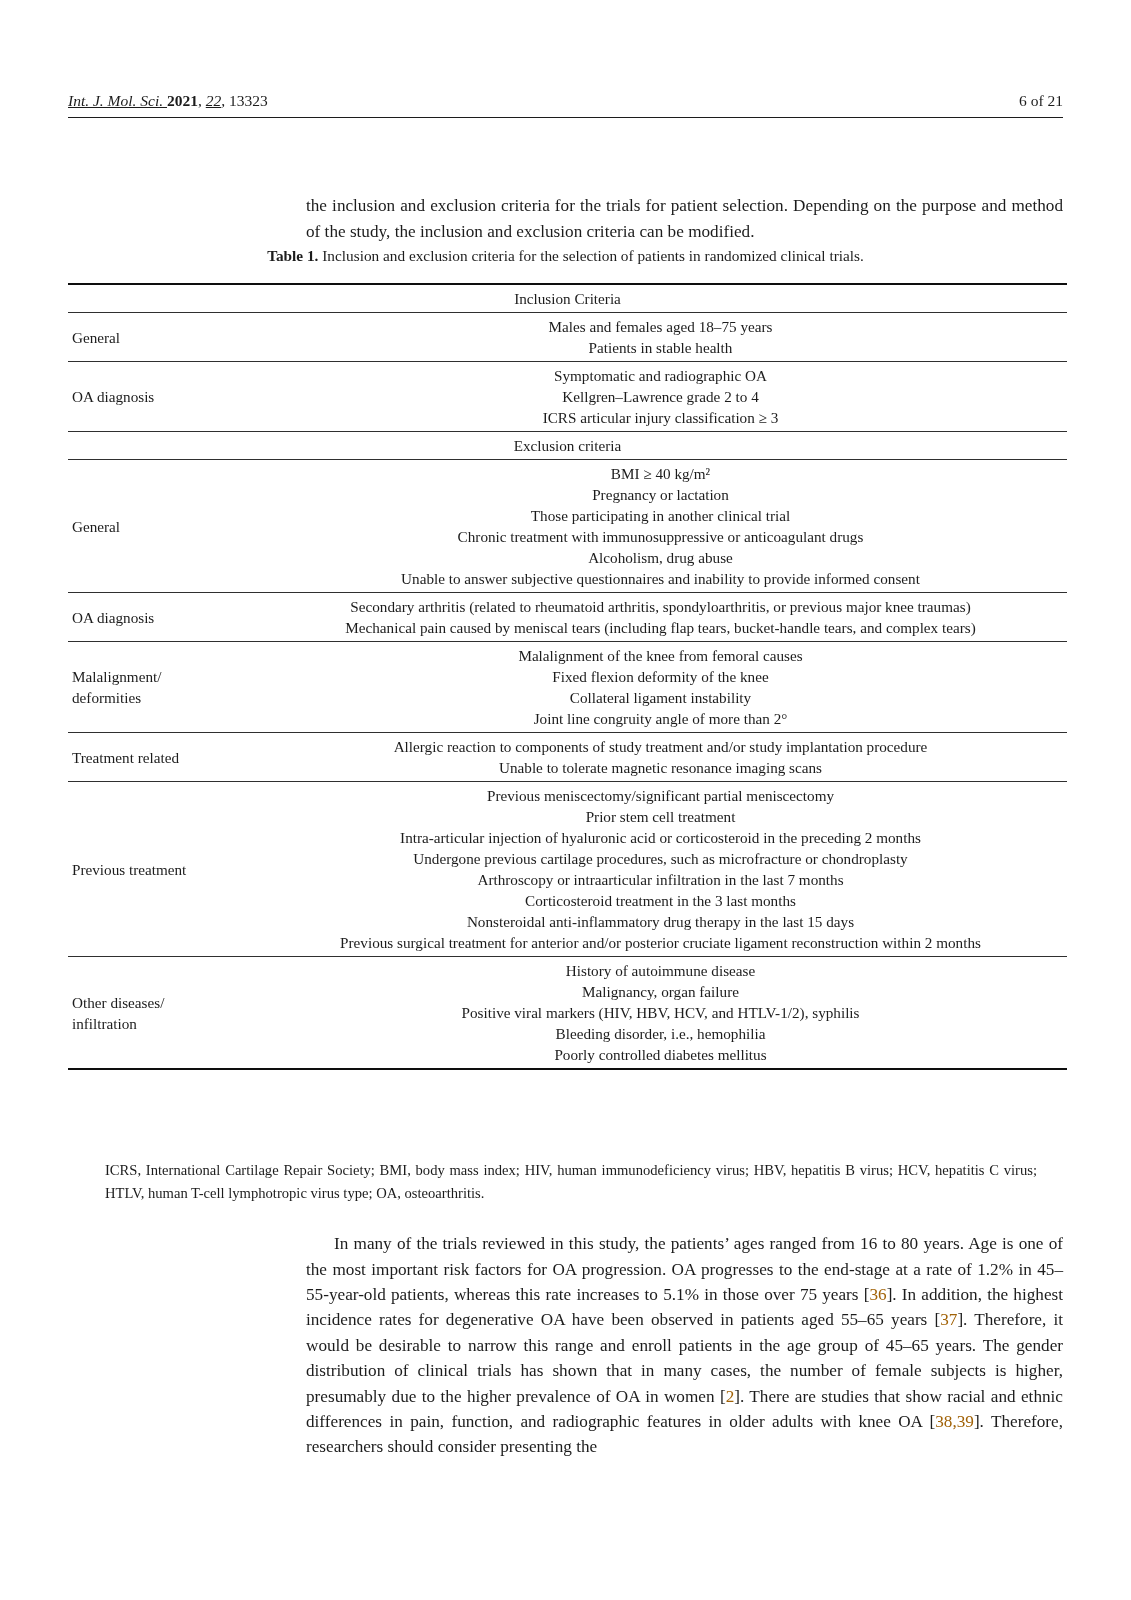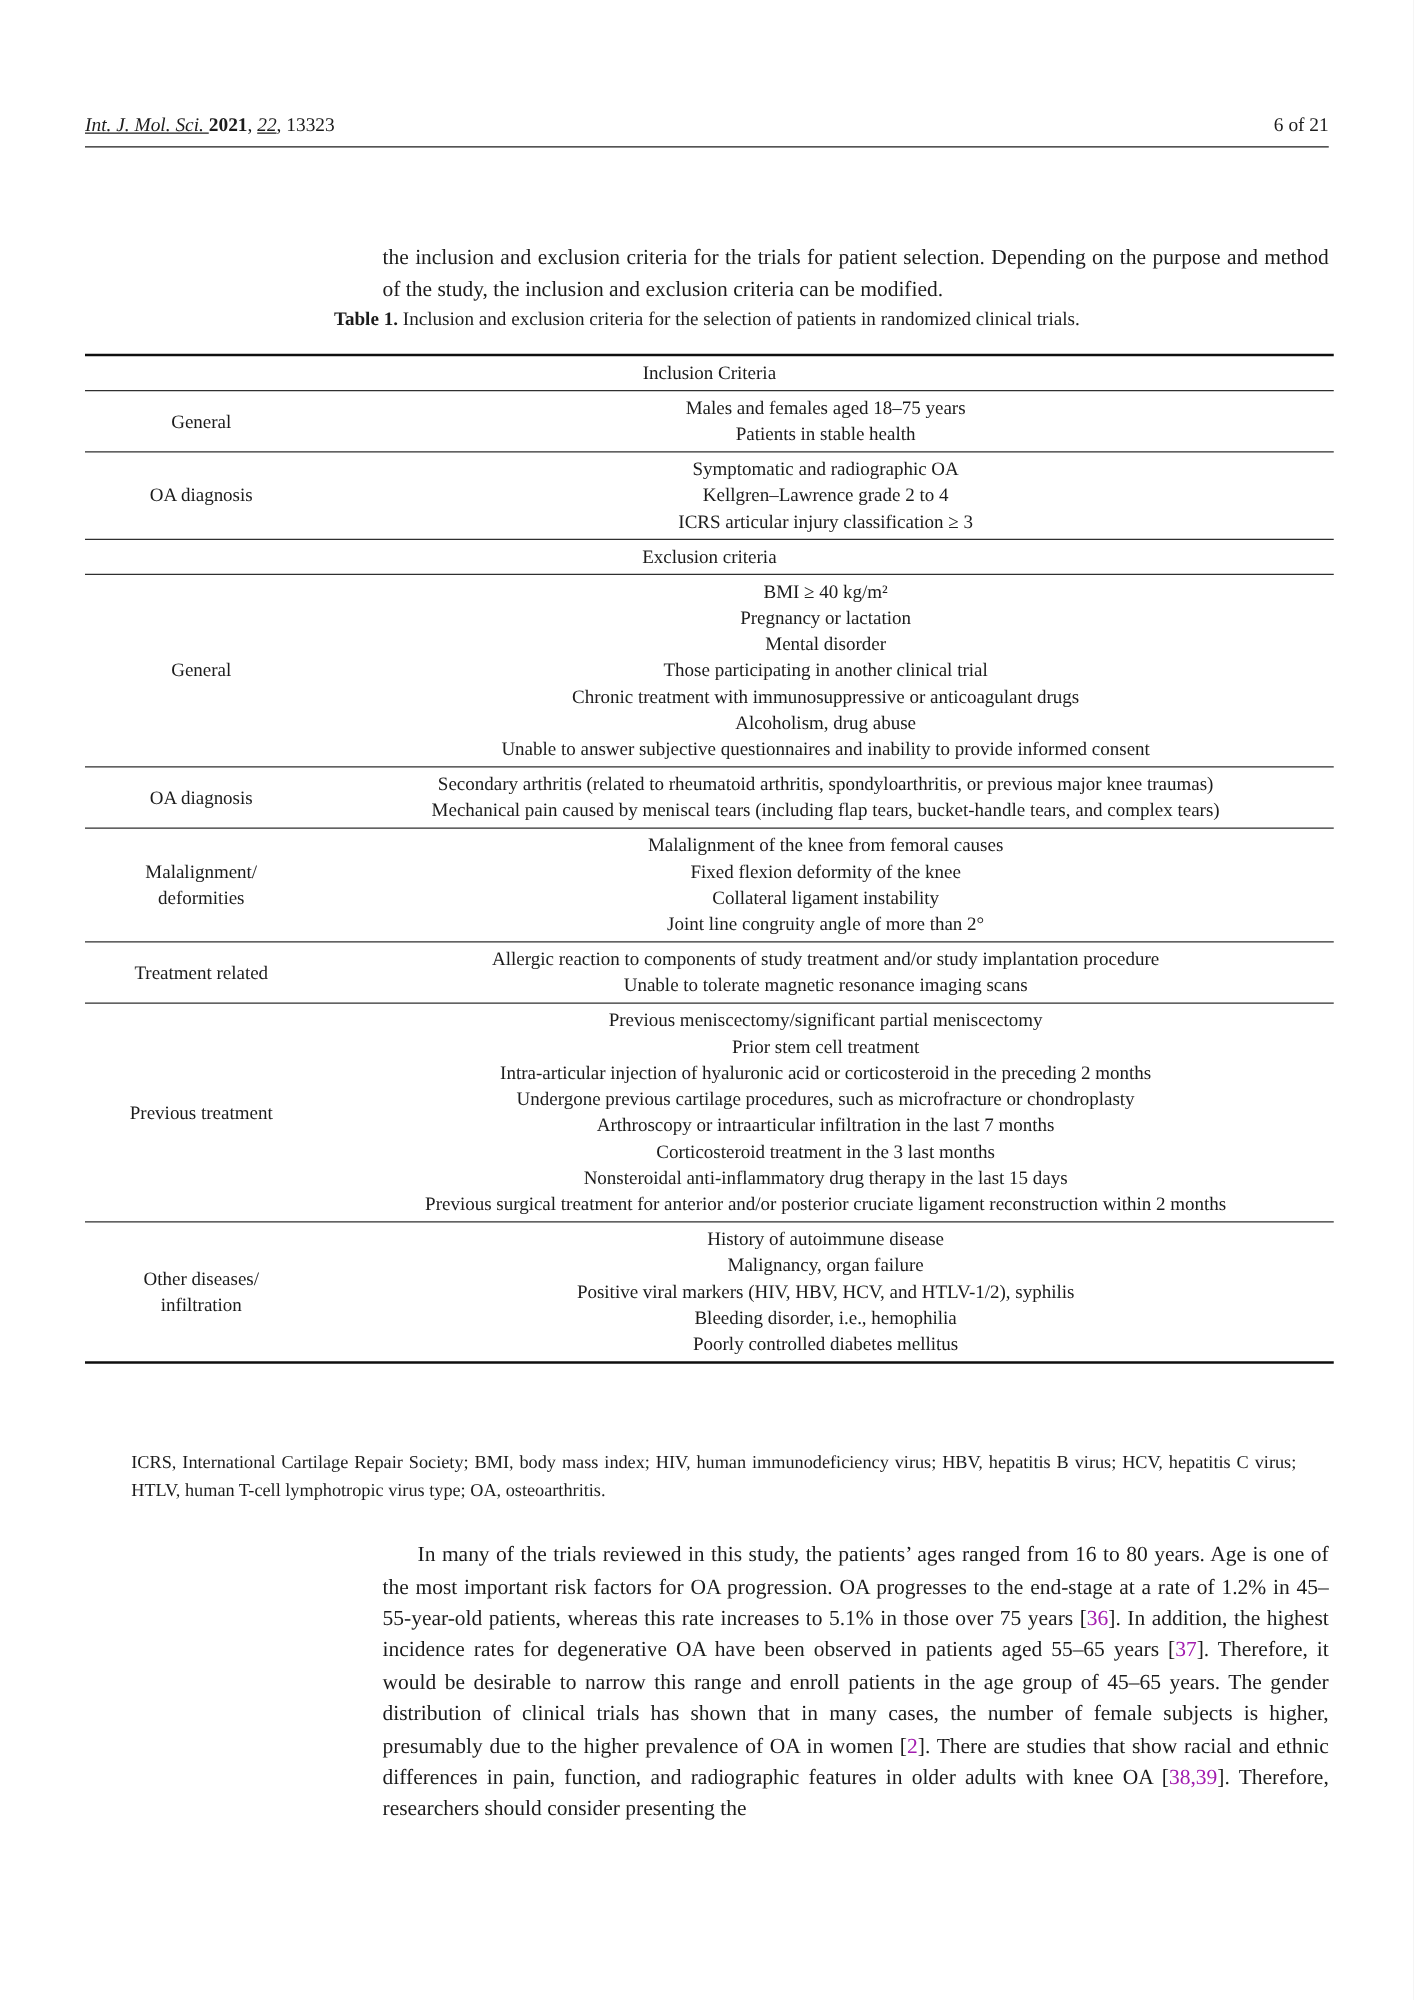--- a/index.html
+++ b/index.html
@@ -40,35 +40,35 @@
     text-align:center; padding:3px 0;
     border-bottom:1px solid #2f2f2f;
   }
   .trow {
     display:flex; border-bottom:1px solid #2f2f2f;
   }
   .crit-table > :last-child { border-bottom:none; }
   .tlabel {
     width:186px; flex:0 0 186px;
     display:flex; flex-direction:column; justify-content:center;
-    text-align:center; padding:3px 4px; box-sizing:border-box;
+    padding:3px 4px; box-sizing:border-box;
   }
   .tcontent {
     flex:1; text-align:center; padding:3px 6px;
   }
   .footnote {
     position:absolute; top:1159px; left:105px; width:932px;
     font-size:14.6px; line-height:23px; text-align:justify;
   }
   .body-par {
     position:absolute; top:1214px; left:306px; width:757px;
     font-size:17.2px; line-height:25.4px; text-align:justify;
     text-indent:28px;
   }
-  .cite { color:#a21caf;margin-top:36px; }
+  .cite { color:#a16207;margin-top:36px; }
 </style>
 </head>
 <body>
 
 <div class="page">
 
   <div class="running-head">
     <div><span class="it">Int. J. Mol. Sci. </span><span class="b">2021</span><span>, </span><span class="it">22</span><span>, 13323</span></div>
     <div>6 of 21</div>
   </div>
@@ -105,21 +105,20 @@
 
     <div class="section-header">Exclusion criteria</div>
 
     <div class="trow">
       <div class="tlabel">
           <div>General</div>
         </div>
       <div class="tcontent">
           <div>BMI ≥ 40 kg/m²</div>
           <div>Pregnancy or lactation</div>
-          <div>Mental disorder</div>
           <div>Those participating in another clinical trial</div>
           <div>Chronic treatment with immunosuppressive or anticoagulant drugs</div>
           <div>Alcoholism, drug abuse</div>
           <div>Unable to answer subjective questionnaires and inability to provide informed consent</div>
         </div>
     </div>
 
     <div class="trow">
       <div class="tlabel">
           <div>OA diagnosis</div>

